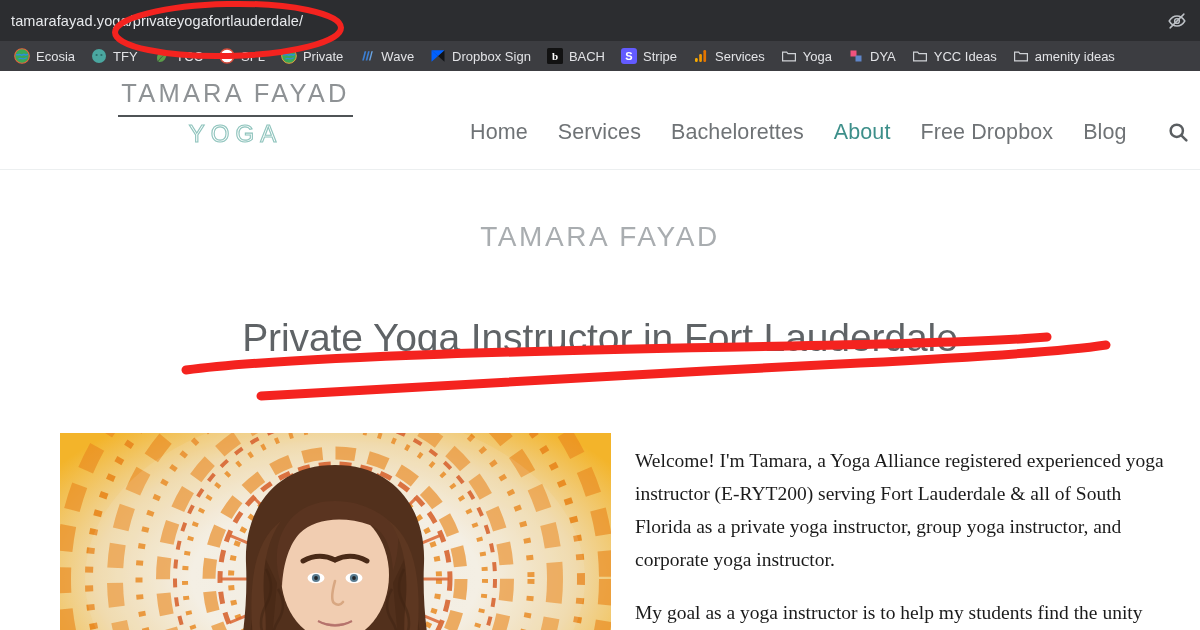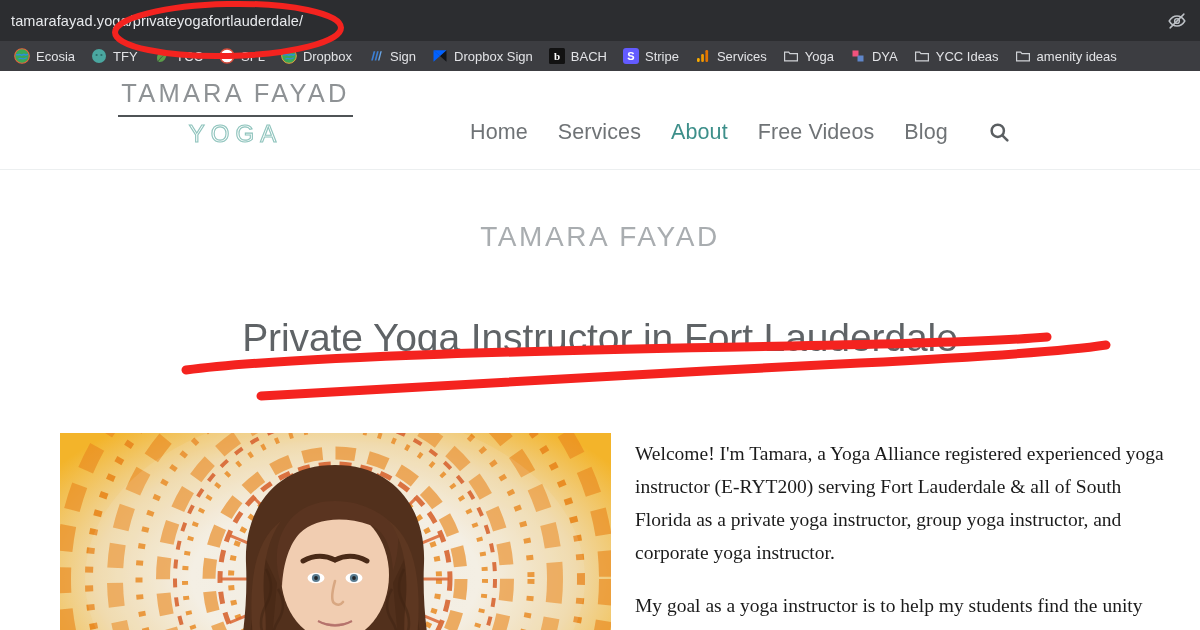--- a/index.html
+++ b/index.html
@@ -173,21 +173,21 @@
     flex: 1 1 auto;
     padding-top: 3px;
     padding-right: 0px;
     max-width: 530px;
   }
   .body-p {
     font-family: "Liberation Serif", serif;
     font-size: 19.5px;
     line-height: 33px;
     color: #1b1b1b;
-    margin: 1px 0 20px 0;
+    margin: 8px 0 20px 0;
   }
 
   
   .annotations {
     position: absolute;
     left: 0; top: 0;
     width: 1200px; height: 630px;
     pointer-events: none;
     z-index: 50;
   }
@@ -254,32 +254,32 @@
     </div>
 
     <div class="bookmark">
       <span>
         <svg class="bm-ico" viewBox="0 0 16 16">
             <circle cx="8" cy="8" r="7.3" fill="#3aa757" stroke="#e8a13c" stroke-width="1"></circle>
             <path d="M2 6.5c2 .8 3.4-.6 5 .4s2.2-1.2 3.6-.3 2.6.2 3.4-.4" stroke="#2f8fd8" stroke-width="1.6" fill="none"></path>
             <path d="M4.5 11c1.6-1.2 3-.4 4.6-.2s2.5-.9 3.6-1" stroke="#2f8fd8" stroke-width="1.3" fill="none"></path>
           </svg>
       </span>
-      <span class="bookmark-label">Dropbox</span>
+      <span class="bookmark-label">Private</span>
     </div>
 
     <div class="bookmark">
       <span>
         <svg class="bm-ico" viewBox="0 0 16 16">
             <path d="M3.2 12.5 5.6 3.2h1.7L4.9 12.5z" fill="#3b7fd4"></path>
             <path d="M6.6 12.5 9 3.2h1.7L8.3 12.5z" fill="#3b7fd4"></path>
             <path d="M10 12.5 12.4 3.2h1.4L11.4 12.5z" fill="#6aa6e6"></path>
           </svg>
       </span>
-      <span class="bookmark-label">Sign</span>
+      <span class="bookmark-label">Wave</span>
     </div>
 
     <div class="bookmark">
       <span>
         <svg class="bm-ico" viewBox="0 0 16 16">
             <path d="M1.5 2.2 8 8l-6.5 5.8V2.2z" fill="#0061ff"></path>
             <path d="M14.5 2.2 8 8l6.5 5.8V2.2z" fill="#111418"></path>
             <path d="M1.5 2.2 8 8l6.5-5.8z" fill="#0061ff"></path>
           </svg>
       </span>
@@ -361,22 +361,23 @@
 
   <a class="logo-block">
     <div class="logo-name">TAMARA FAYAD</div>
     <div class="logo-rule"></div>
     <div class="logo-sub">YOGA</div>
   </a>
 
   <nav class="nav">
     <span class="nav-item">Home</span>
     <span class="nav-item">Services</span>
+    <span class="nav-item">Bachelorettes</span>
     <span class="nav-item active">About</span>
-    <span class="nav-item">Free Videos</span>
+    <span class="nav-item">Free Dropbox</span>
     <span class="nav-item">Blog</span>
     <span>
       <svg class="search-icon" viewBox="0 0 24 24" fill="none" stroke="#5a5e61" stroke-width="2.6" stroke-linecap="round">
         <circle cx="10.2" cy="10.2" r="6.4"></circle>
         <line x1="15.2" y1="15.2" x2="20.2" y2="20.2"></line>
       </svg>
     </span>
   </nav>
 </div>
 

